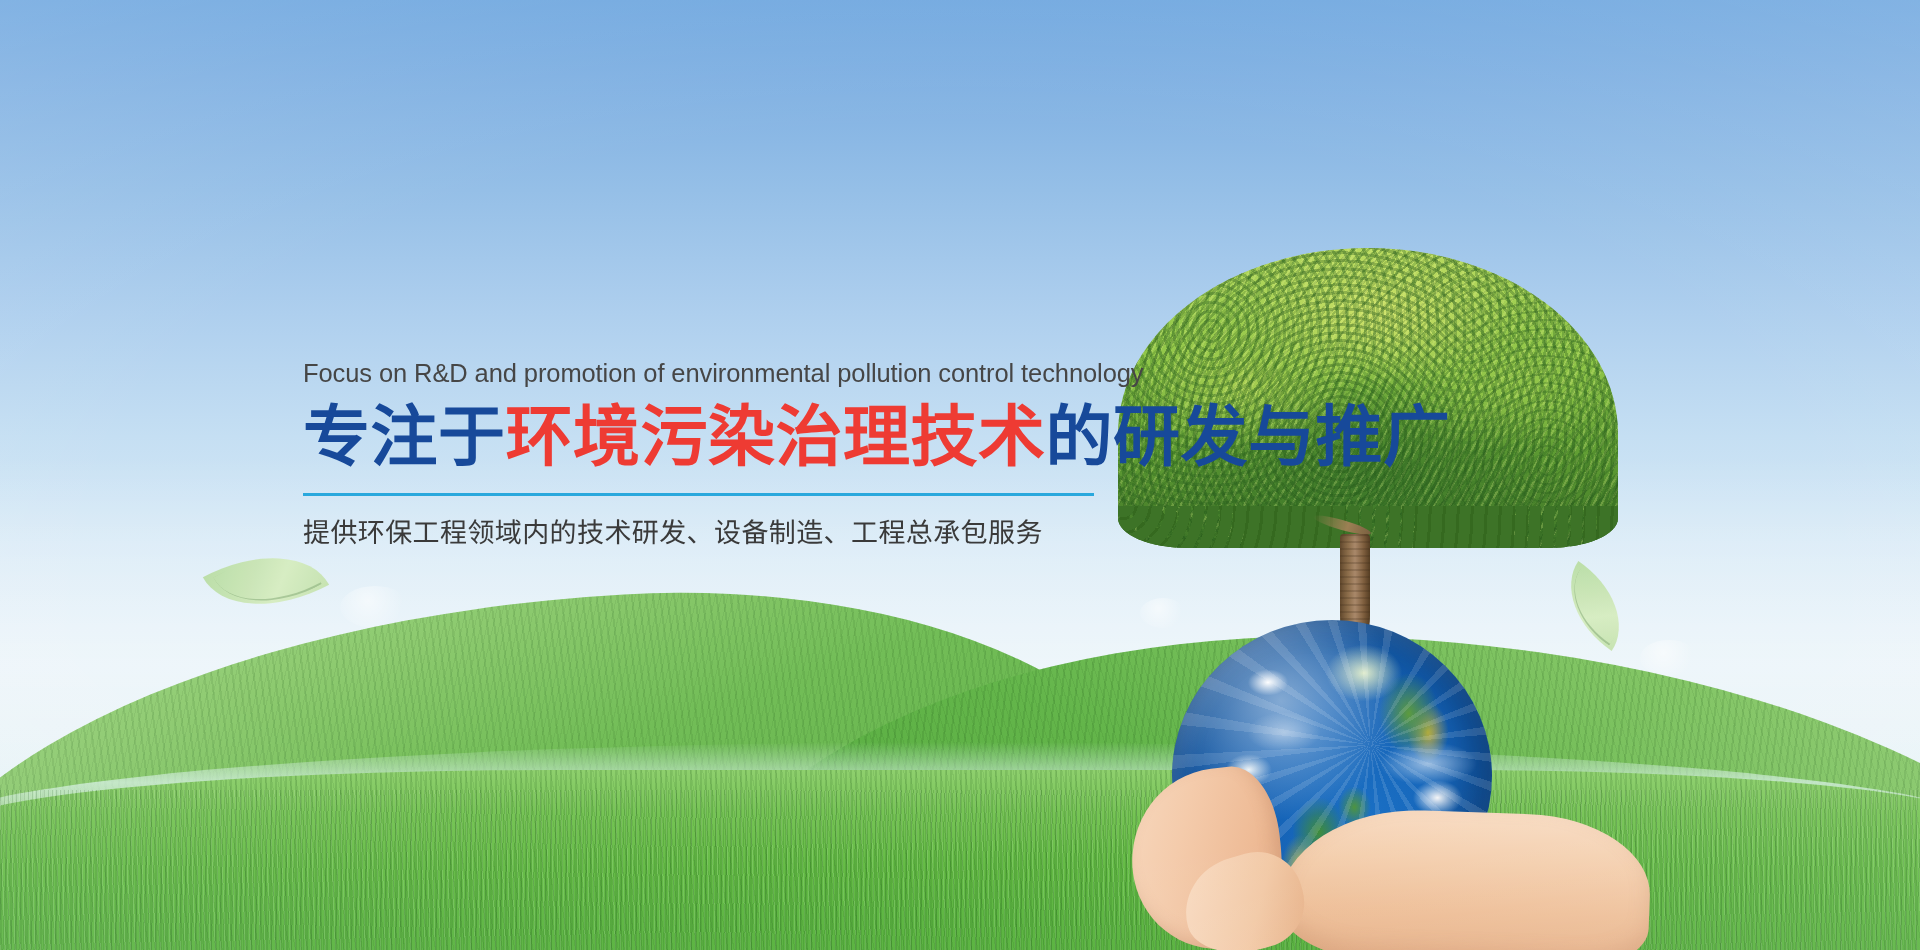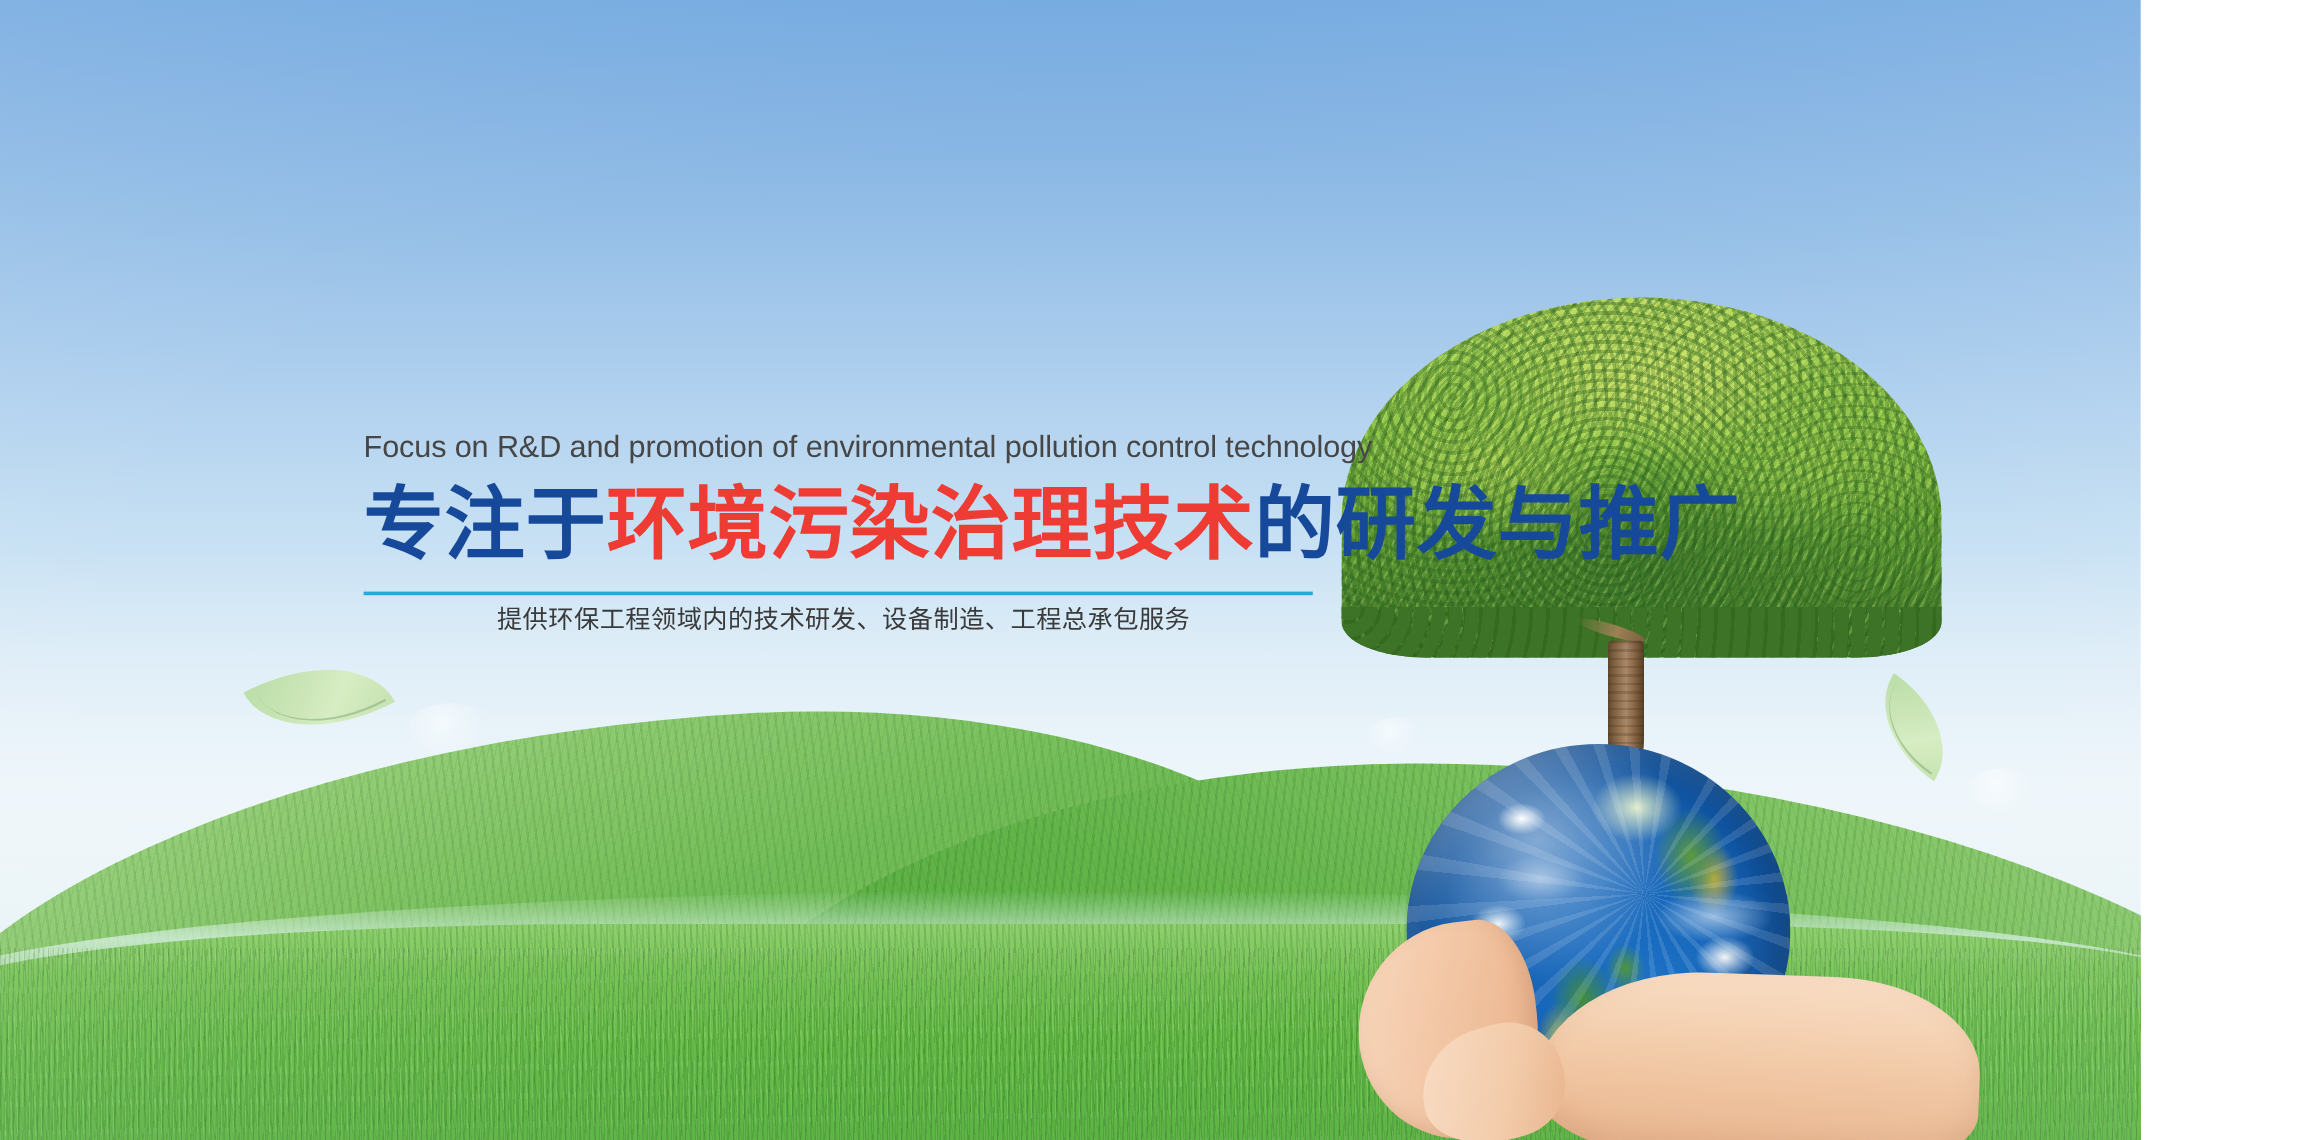--- a/index.html
+++ b/index.html
@@ -5,25 +5,24 @@
 <style>
   html, body {
     margin: 0;
     padding: 0;
     background: #ffffff;
   }
   * { box-sizing: border-box; }
 
   .banner {
     position: relative;
-    width: 1784px;
+    width: 1920px;
     height: 950px;
     overflow: hidden;
     font-family: "Liberation Sans", "DejaVu Sans", sans-serif;
-    text-align: center;
   }
 
   
   .sky {
     position: absolute;
     inset: 0;
     background: linear-gradient(to bottom,
       #6fa7df 0%,
       #7fb0e2 8%,
       #95bfe7 20%,
@@ -171,22 +170,22 @@
   .headline .seg-blue { color: #17499a; }
   .headline .seg-red  { color: #ee3b33; }
 
   .divider {
     margin-top: 16px;
     width: 791px;
     height: 3px;
     background: #29a8dd;
   }
   .tagline {
-    margin-top: 7px;
-    font-size: 21px;
+    margin-top: 19px;
+    font-size: 27px;
     color: #3a3a3a;
     letter-spacing: 0.4px;
     line-height: 1.3;
     white-space: nowrap;
     font-family: "DejaVu Sans", "Liberation Sans", sans-serif;
   }
 
   
   .leaf {
     position: absolute;

